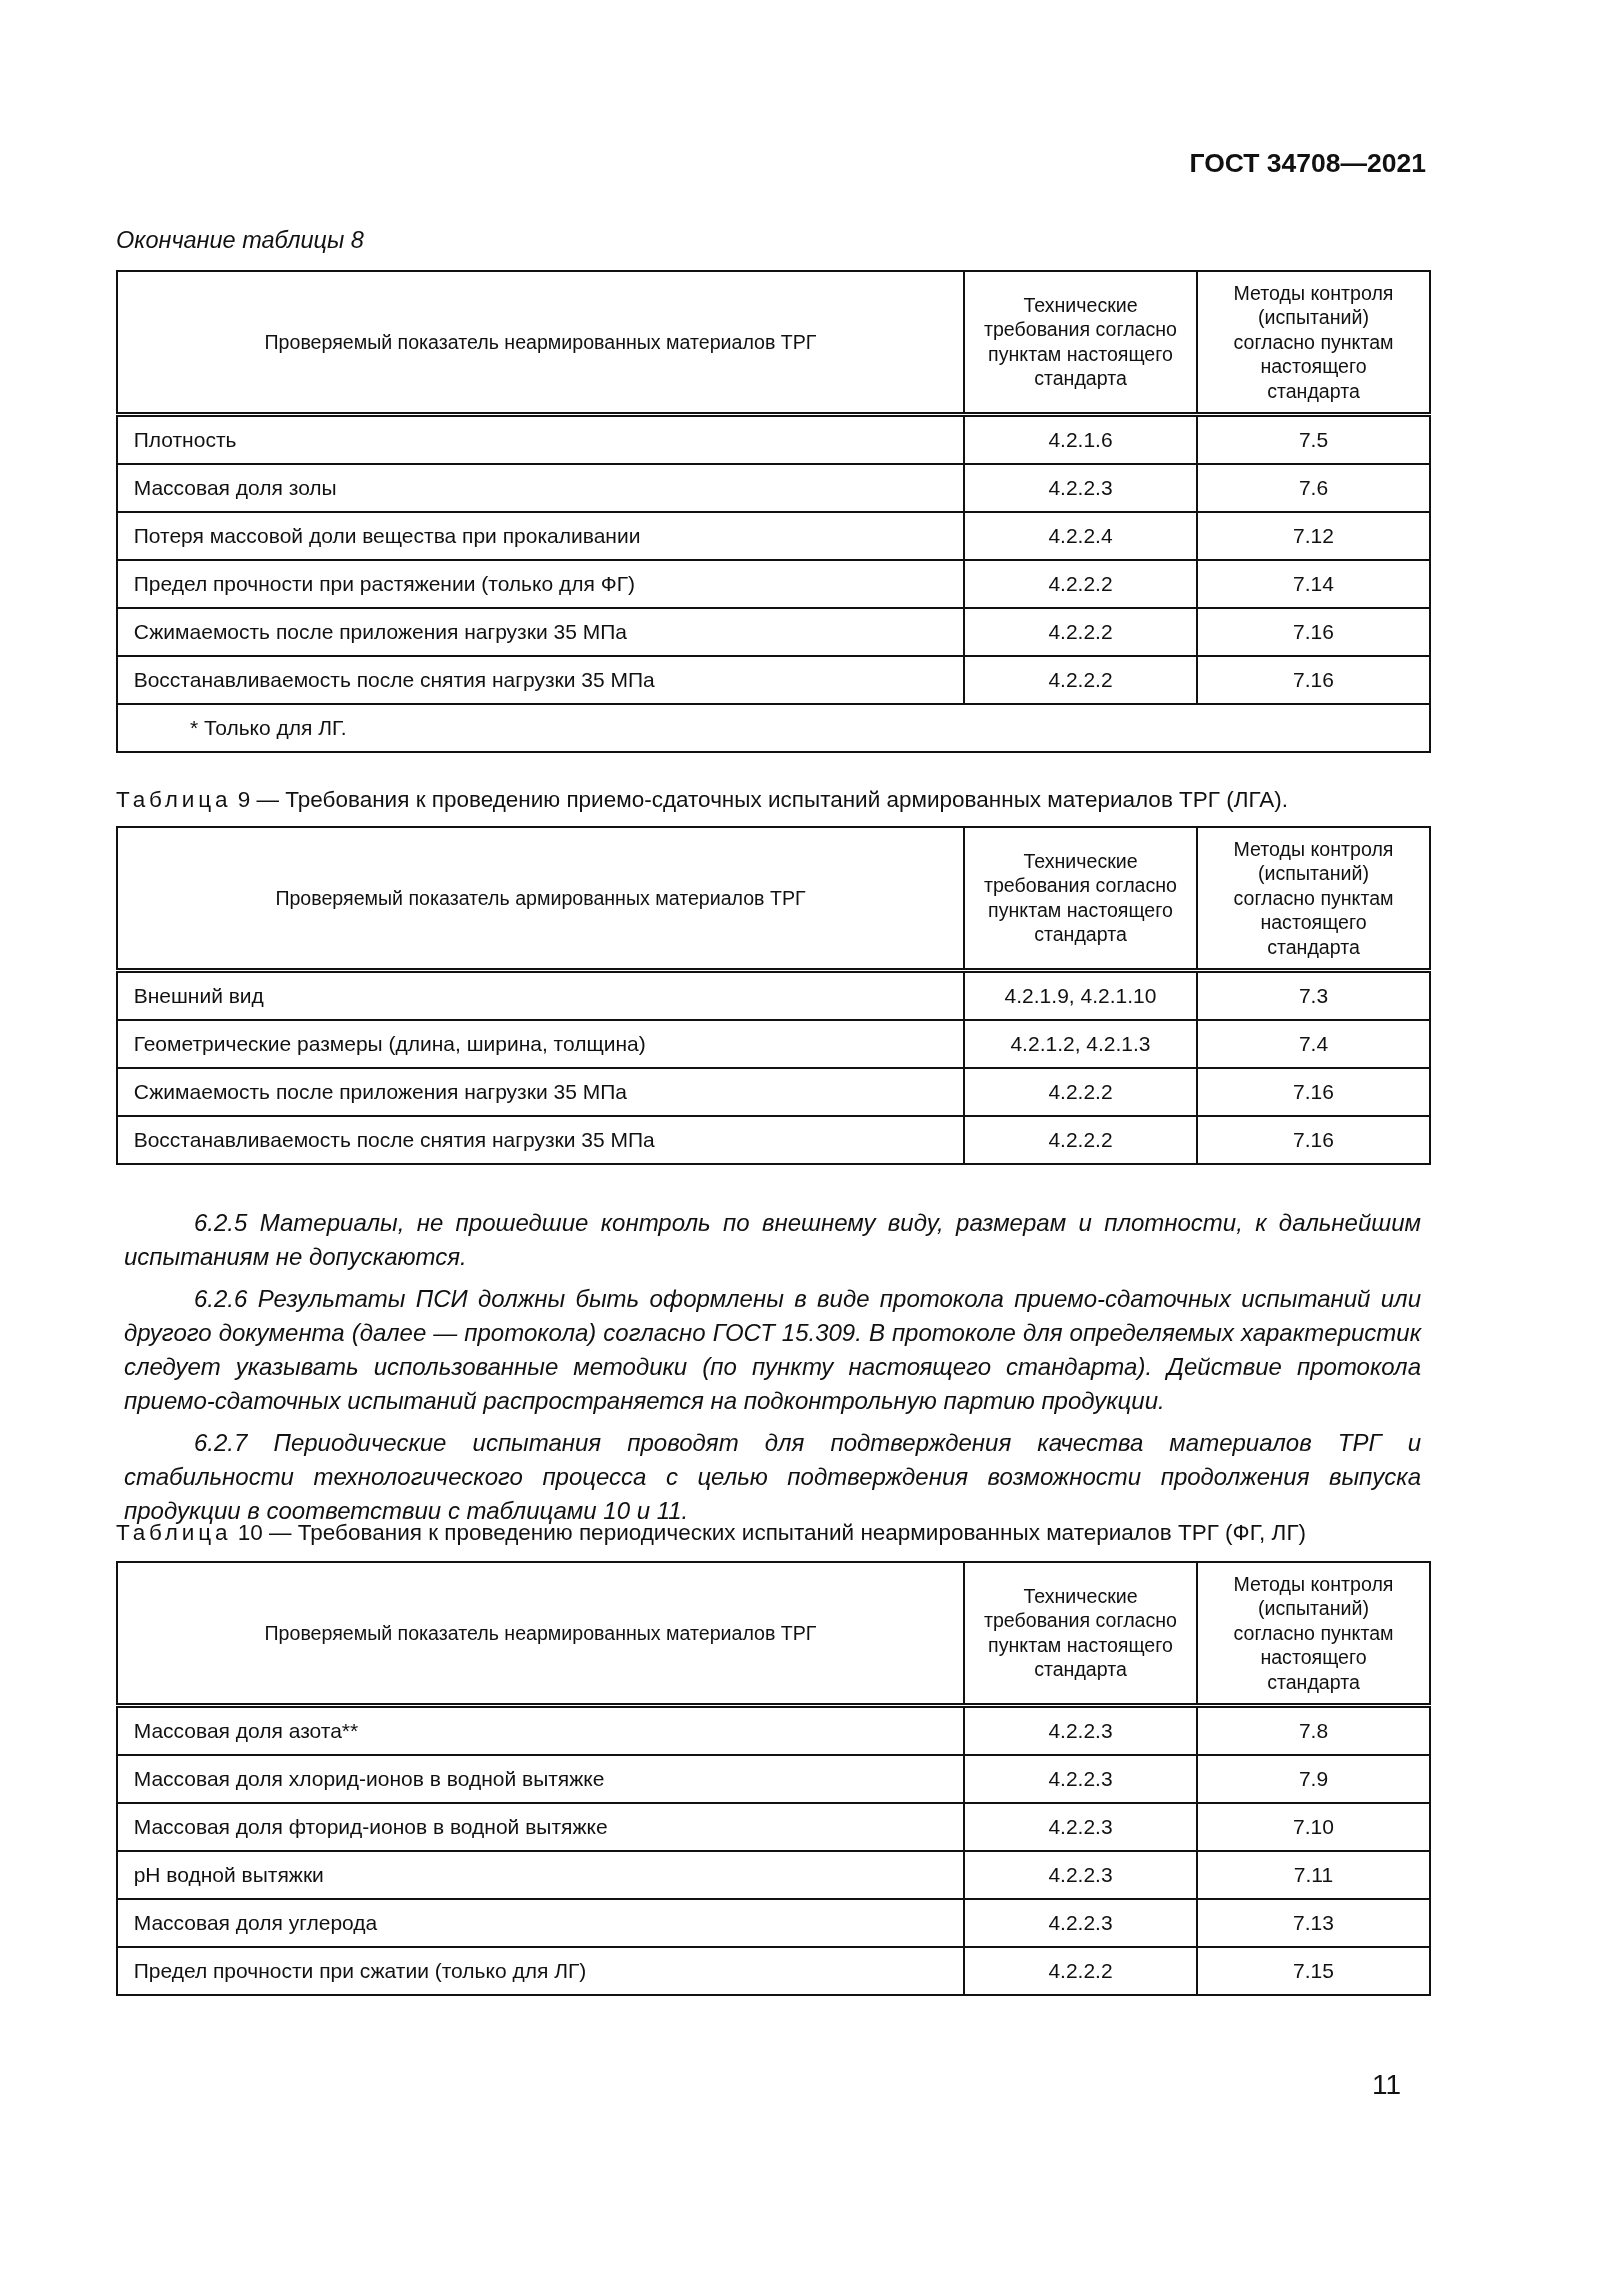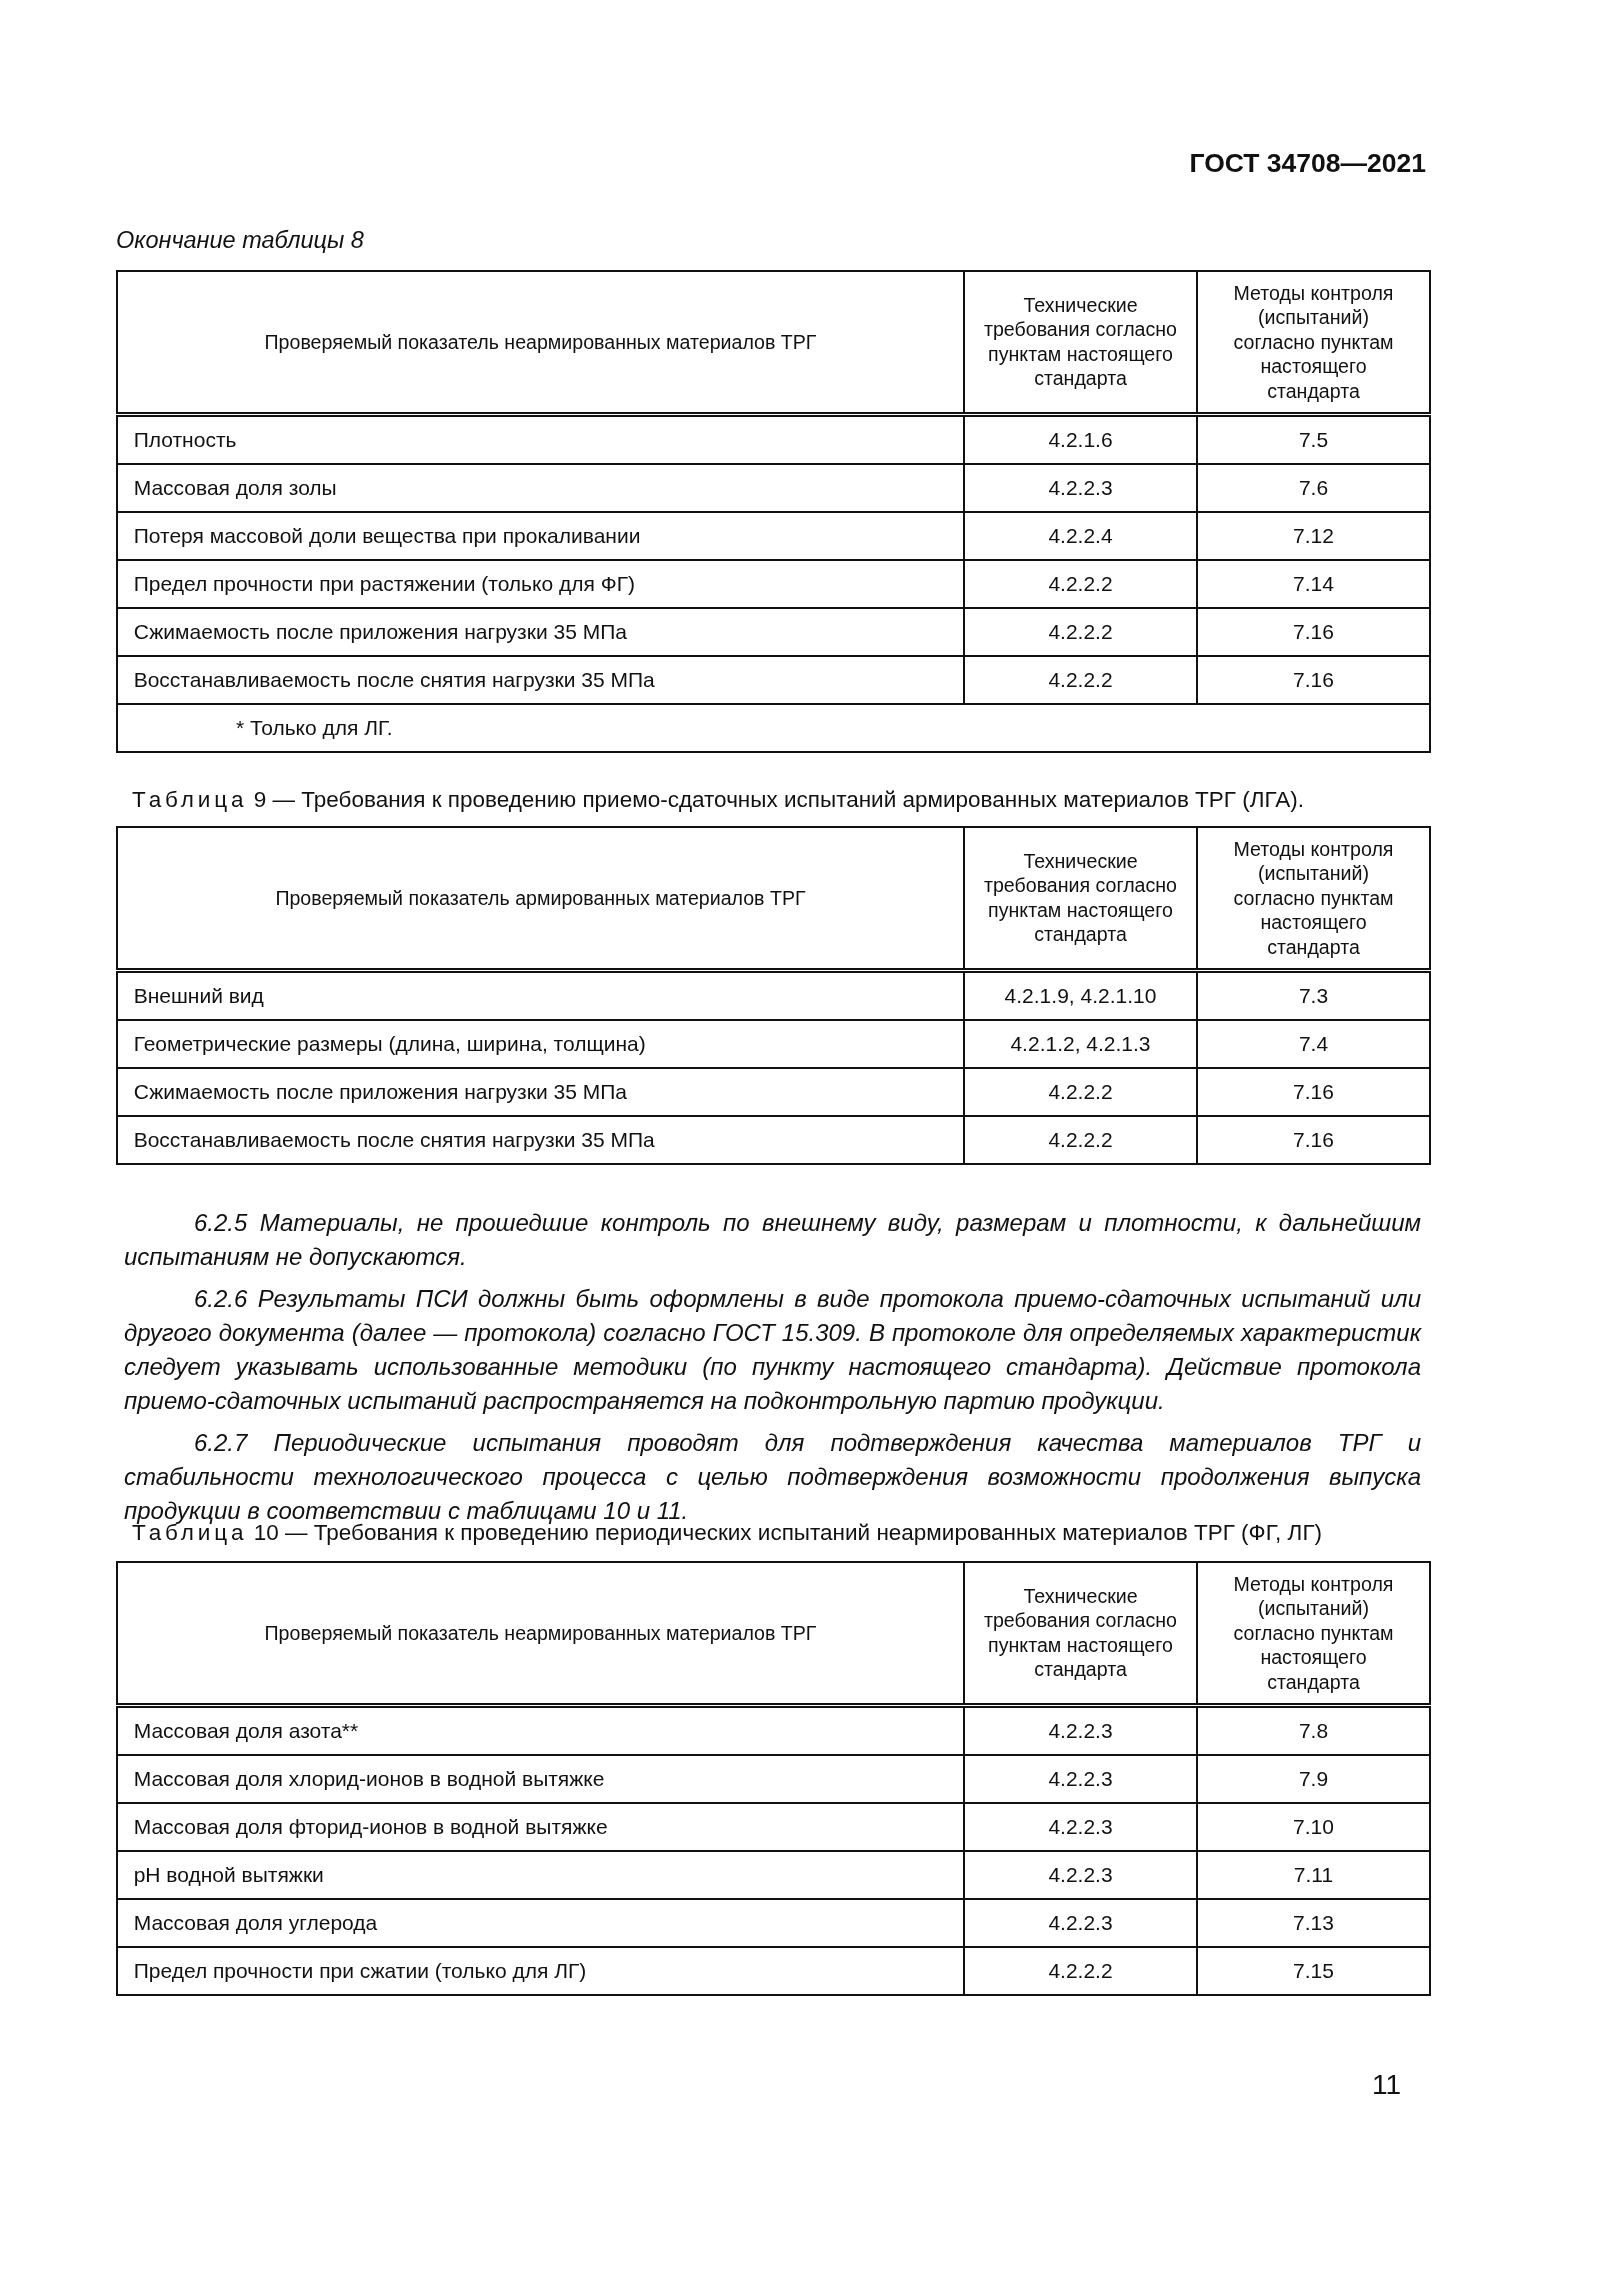--- a/index.html
+++ b/index.html
@@ -2,32 +2,32 @@
 <html><head>
 <meta charset="utf-8">
 <style>
   html, body { margin: 0; padding: 0; background: #ffffff; }
   body { width: 1621px; height: 2293px; position: relative; overflow: hidden;
          font-family: "Liberation Sans", "DejaVu Sans", sans-serif; color: #111111; }
   .abs { position: absolute; }
   .doc-header { left: 1127px; top: 148px; width: 299px; text-align: right;
                 font-weight: bold; font-size: 26.5px; line-height: 31px; }
   .cont-title { left: 116px; top: 227px; font-style: italic; font-size: 23.5px; line-height: 27.4px; }
-  .caption { left: 116px; font-size: 22.5px; line-height: 27.4px; white-space: nowrap; margin-left: 16px; }
+  .caption { left: 116px; font-size: 22.5px; line-height: 27.4px; white-space: nowrap; }
   .caption .spaced { letter-spacing: 3.9px; }
   table.gost { position: absolute; left: 116px; width: 1313px; border-collapse: collapse;
                table-layout: fixed; border: 2.9px solid #111; }
   table.gost td, table.gost th { border: 2px solid #111; padding: 0; }
   table.gost th { font-weight: normal; font-size: 19.6px; line-height: 24.5px; text-align: center;
                   vertical-align: middle; }
   table.gost thead tr { border-bottom: 5.9px double #111; }
   table.gost td { font-size: 21px; height: 46px; vertical-align: middle; }
   table.gost td.name { padding-left: 15.7px; text-align: left; }
   table.gost td.num { text-align: center; }
-  table.gost td.foot { padding-left: 118px; }
+  table.gost td.foot { padding-left: 72px; }
   col.c1 { width: 847px; }
   col.c2 { width: 233px; }
   col.c3 { width: 233px; }
   .para { left: 116px; width: 1313px; font-size: 24px; line-height: 34px; text-align: justify; }
   .para p { margin: 8px; text-indent: 70px; font-style: italic; }
   .page-num { left: 1372px; top: 2070px; width: 54px; text-align: left; font-size: 28px; line-height: 29px; }
 </style>
 </head>
 <body>
 

